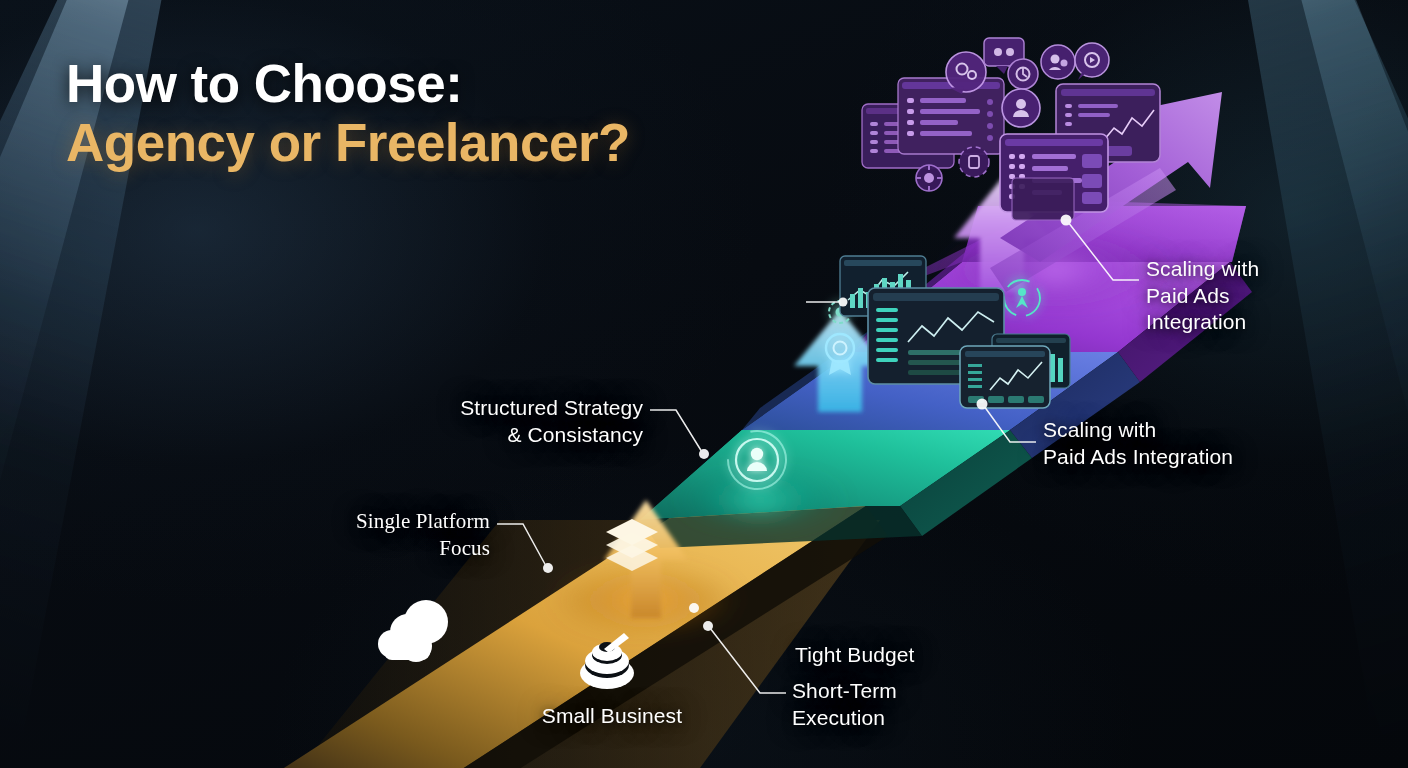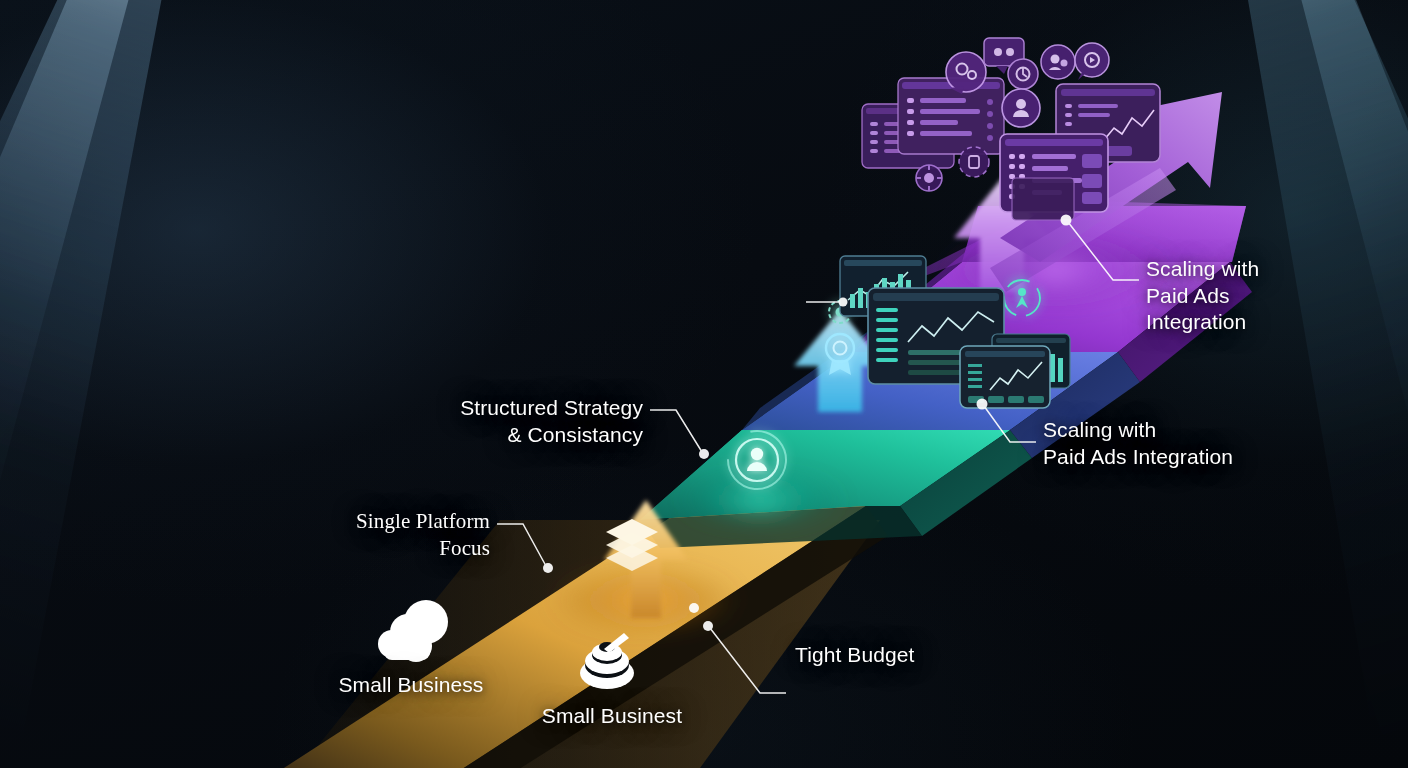--- a/index.html
+++ b/index.html
@@ -133,20 +133,24 @@
 </head>
 <body>
 
 <div id="stage">
 
   <div class="beam beam-left"></div>
   <div class="beam beam-left2"></div>
   <div class="beam beam-right"></div>
   <div class="beam beam-right2"></div>
 
+  <div class="headline">
+    <div class="line1">How to Choose:</div>
+    <div class="line2">Agency or Freelancer?</div>
+  </div>
 
   <svg id="iso" viewBox="0 0 1408 768" width="1408" height="768">
     <defs>
 
       <linearGradient id="goldTop" x1="0" y1="1" x2="1" y2="0">
         <stop offset="0%" stop-color="#2a2013"></stop>
         <stop offset="22%" stop-color="#7a5a1d"></stop>
         <stop offset="52%" stop-color="#dba23c"></stop>
         <stop offset="78%" stop-color="#eab956"></stop>
         <stop offset="100%" stop-color="#f1c96d"></stop>
@@ -586,26 +590,27 @@
     </g>
   </svg>
 
 
   <div class="lbl lbl-structured">Structured Strategy
 &amp; Consistancy</div>
 
   <div class="lbl lbl-single">Single Platform
 Focus</div>
 
-  <div class="lbl lbl-smallbiz-1">Small Business</div>
 
   <div class="lbl lbl-tight">Tight Budget</div>
 
   <div class="lbl lbl-smallbiz-2">Small Businest</div>
 
+  <div class="lbl lbl-shortterm">Short-Term
+Execution</div>
 
   <div class="lbl lbl-scaling-top">Scaling with
 Paid Ads
 Integration</div>
 
   <div class="lbl lbl-scaling-bot">Scaling with
 Paid Ads Integration</div>
 
 </div>
 

